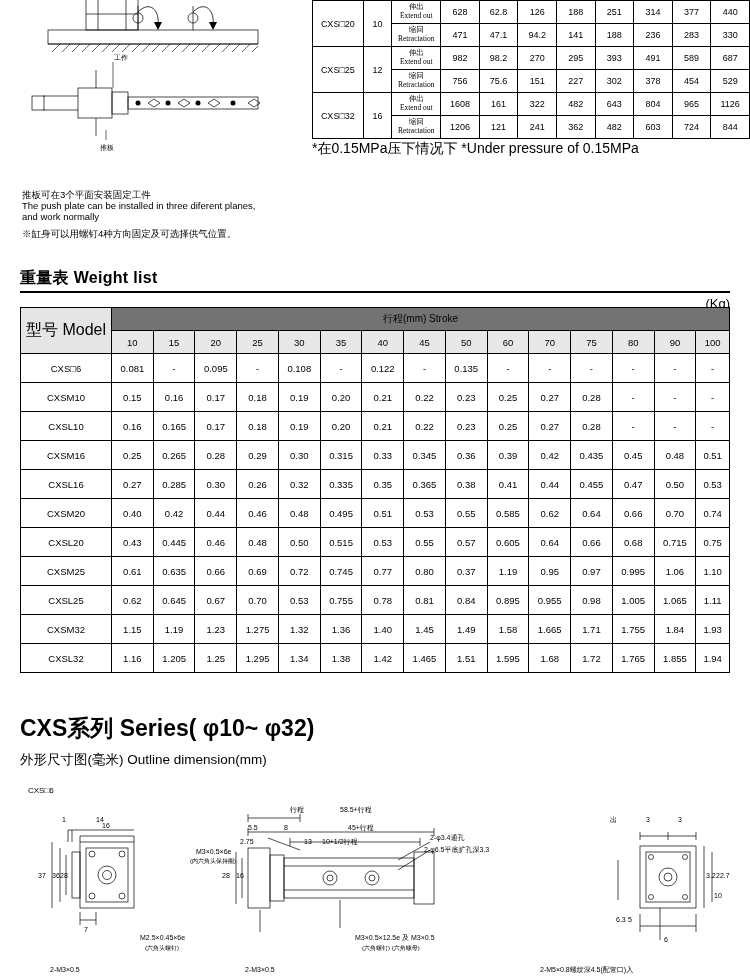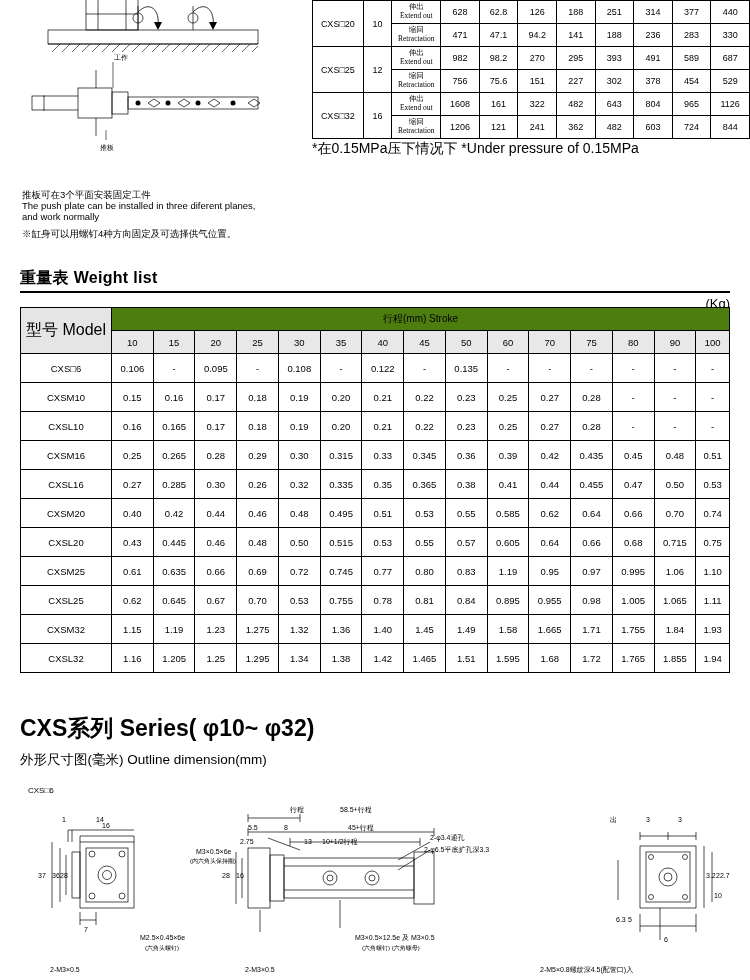--- a/index.html
+++ b/index.html
@@ -48,21 +48,21 @@
 
   .wt-table{position:absolute;left:20px;top:307px;border-collapse:collapse;width:710px;}
   .wt-table th,.wt-table td{
     border:1px solid #000;
     font-size:9.5px;
     text-align:center;
     vertical-align:middle;
     height:26px;
     font-weight:normal;
   }
-  .wt-table th.stroke-head{background:#4d7c0f;font-size:10px;height:20px;}
+  .wt-table th.stroke-head{background:#737373;font-size:10px;height:20px;}
   .wt-table th.model-head{background:#e5e5e5;width:88px;font-size:16px;}
   .wt-table th.num{background:#e8e8e8;height:20px;}
   .wt-table td.model-cell{width:88px;}
 
   
   .series-title{position:absolute;left:20px;top:713px;font-size:23px;font-weight:bold;}
   .outline-title{position:absolute;left:20px;top:751px;font-size:13.5px;}
   .cxs6-label{position:absolute;left:28px;top:786px;font-size:8px;}
 
   
@@ -265,21 +265,21 @@
       <th class="num">70</th>
       <th class="num">75</th>
       <th class="num">80</th>
       <th class="num">90</th>
       <th class="num">100</th>
     </tr>
   </thead>
   <tbody>
     <tr>
       <td class="model-cell">CXS□6</td>
-      <td>0.106</td>
+      <td>0.081</td>
       <td>-</td>
       <td>0.095</td>
       <td>-</td>
       <td>0.108</td>
       <td>-</td>
       <td>0.122</td>
       <td>-</td>
       <td>0.135</td>
       <td>-</td>
       <td>-</td>
@@ -399,21 +399,21 @@
     <tr>
       <td class="model-cell">CXSM25</td>
       <td>0.61</td>
       <td>0.635</td>
       <td>0.66</td>
       <td>0.69</td>
       <td>0.72</td>
       <td>0.745</td>
       <td>0.77</td>
       <td>0.80</td>
-      <td>0.83</td>
+      <td>0.37</td>
       <td>1.19</td>
       <td>0.95</td>
       <td>0.97</td>
       <td>0.995</td>
       <td>1.06</td>
       <td>1.10</td>
     </tr>
     <tr>
       <td class="model-cell">CXSL25</td>
       <td>0.62</td>

